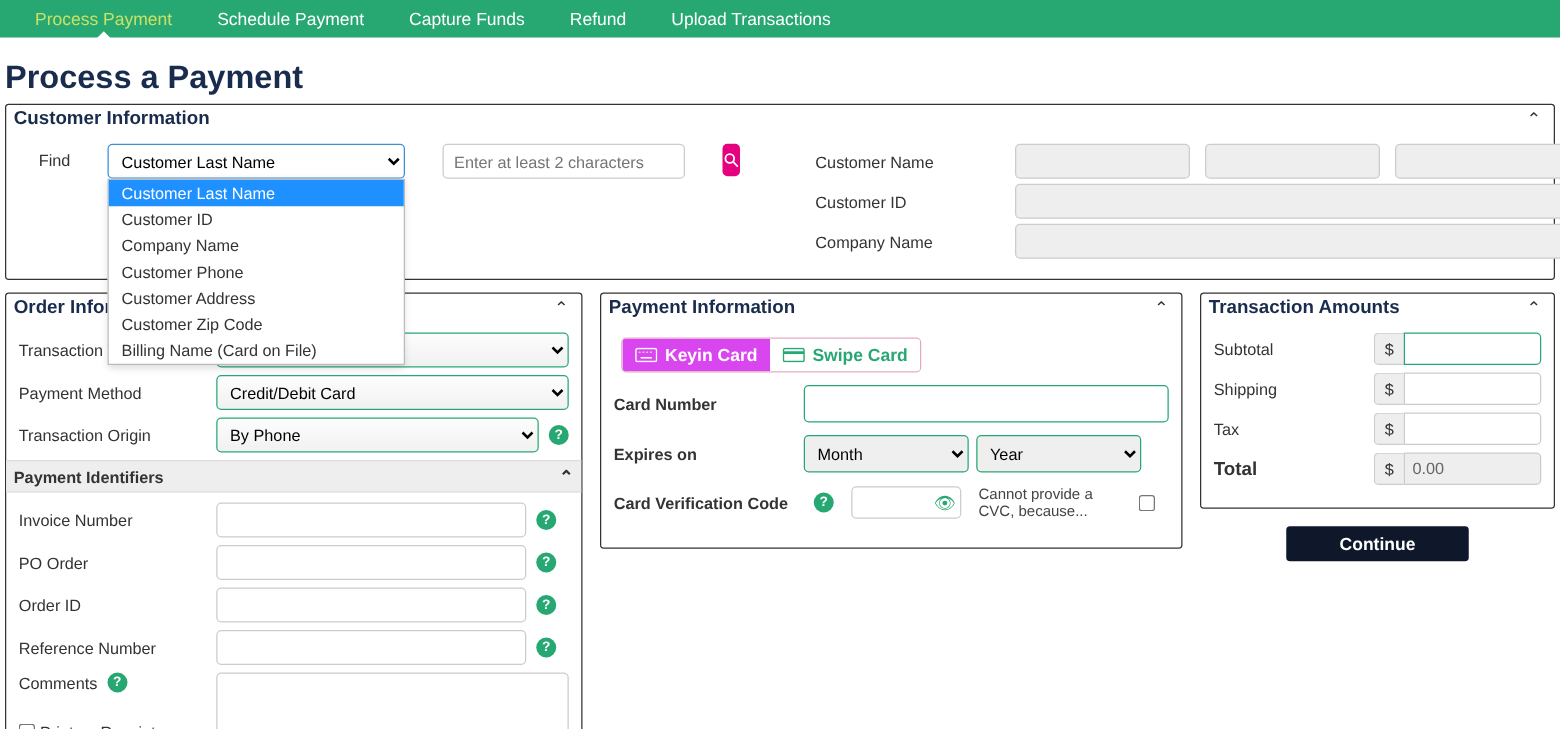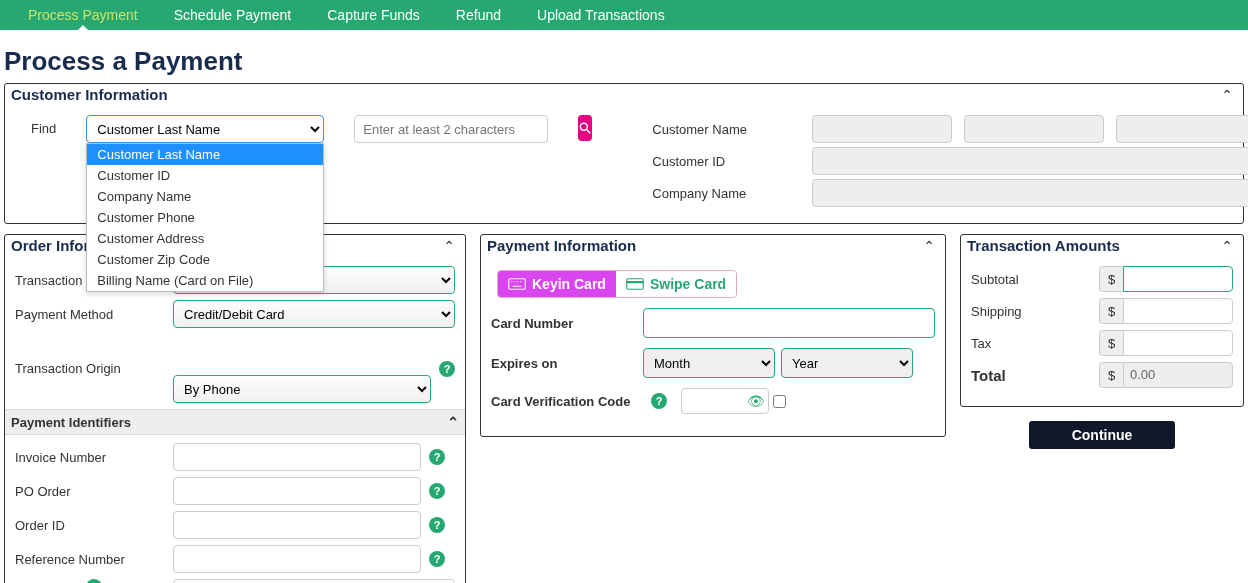--- a/index.html
+++ b/index.html
@@ -42,21 +42,21 @@
 
   
   .cols { display:flex; gap: 14px; align-items: flex-start; }
   .col-order { width: 462px; }
   .col-pay { width: 466px; }
   .col-amt { width: 294px; flex:1; }
 
   .frow { display:flex; align-items:center; margin-bottom: 6px; }
   .frow > label { width: 158px; font-size:13px; color:#333; }
   .sel-green { flex:1; height:28px; border:1px solid #27a873; border-radius:4px; padding:0 6px; font-size:13px; background:linear-gradient(#fdfdfd,#f1f1f1); }
-  .sel-origin { width: 248px; margin-top: 41px; }
+  .sel-origin { width: 248px; }
   .help { width:16px; height:16px; border-radius:50%; background:#27a873; color:#fff; font-size:11px; font-weight:bold; display:inline-flex; align-items:center; justify-content:center; margin-left:8px; cursor:pointer; }
   
   .subhead { background:#eee; font-weight:700; color:#333; padding:4px 6px; display:flex; justify-content:space-between; align-items:center; border-top:1px solid #ddd; border-bottom:1px solid #ddd;}
   .pi-body { padding: 8px 10px; }
   .pi-row { display:flex; align-items:center; margin-bottom:6px; }
   .pi-row > label { width:158px; font-size:13px; }
   .pi-row input.text { flex:1; max-width:248px; }
   .comments-area { flex:1; height:56px; border:1px solid #ccc; border-radius:4px; resize:both; }
   .print-chk { display:flex; align-items:center; gap:4px; font-size:13px; margin-top:4px;}
   
@@ -251,20 +251,21 @@
         <div class="pay-row">
           <label>Expires on</label>
           <select class="exp-sel exp-month"><option>Month</option></select>
           <select class="exp-sel exp-year"><option>Year</option></select>
         </div>
         <div class="pay-row">
           <label>Card Verification Code</label>
           <span class="help">?</span>
           <input class="cvc-in" style="">
           <span class="eye">👁</span>
+          <span class="cvc-note">Cannot provide a CVC, because...</span>
           <input type="checkbox" class="cvc-chk" style="">
         </div>
       </div>
     </div>
 
     <div class="col-amt">
       <div class="panel">
         <div class="panel-head">
           <span class="panel-title">Transaction Amounts</span>
           <span class="chev">⌃</span>

